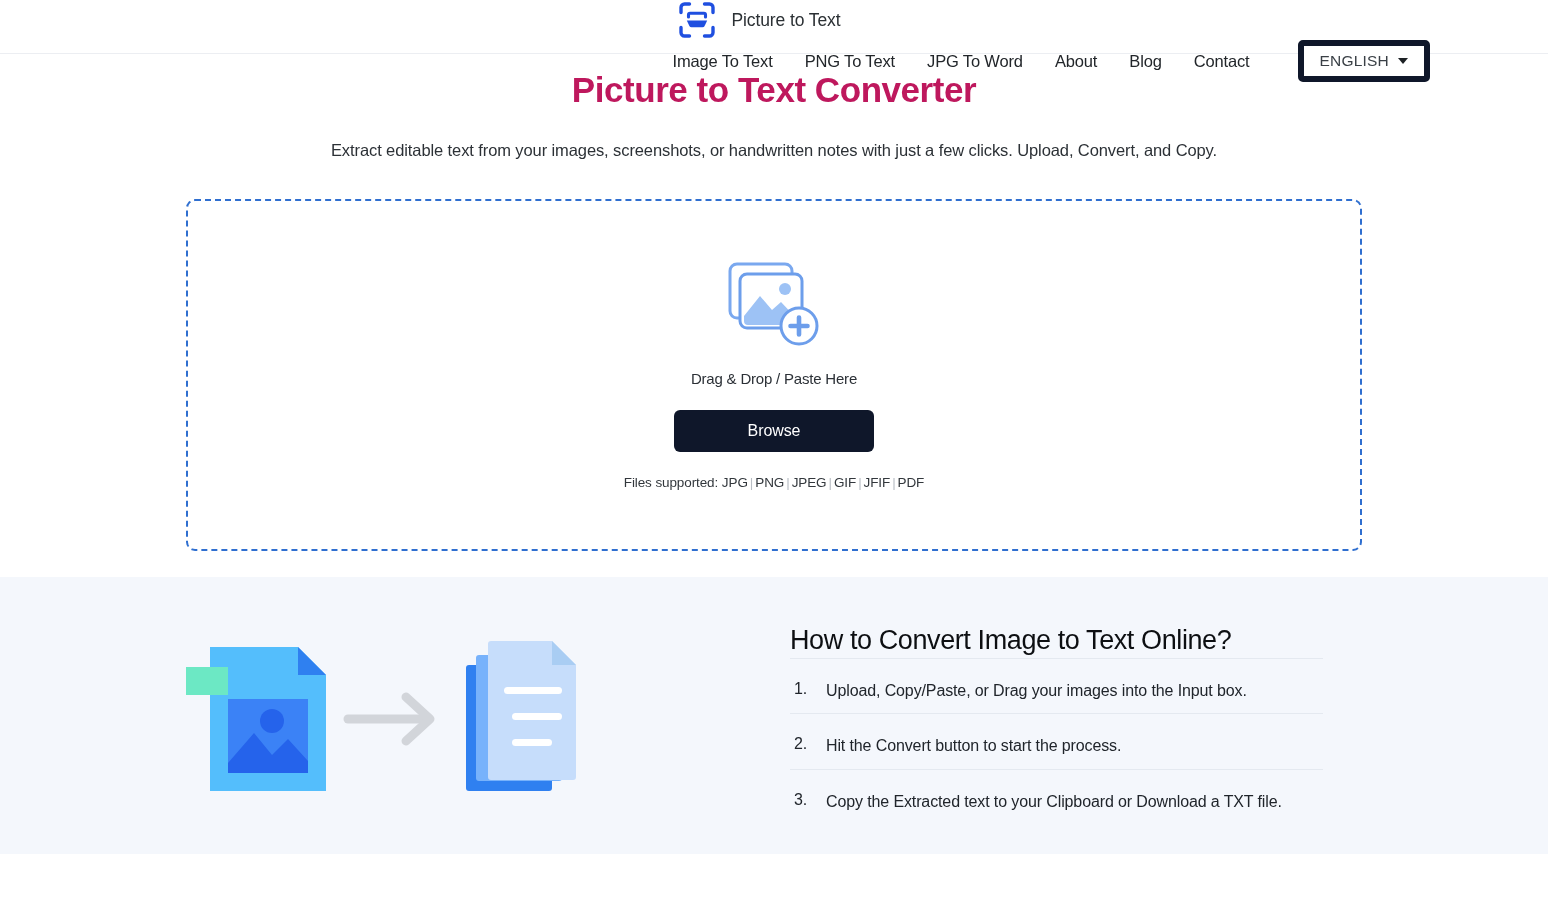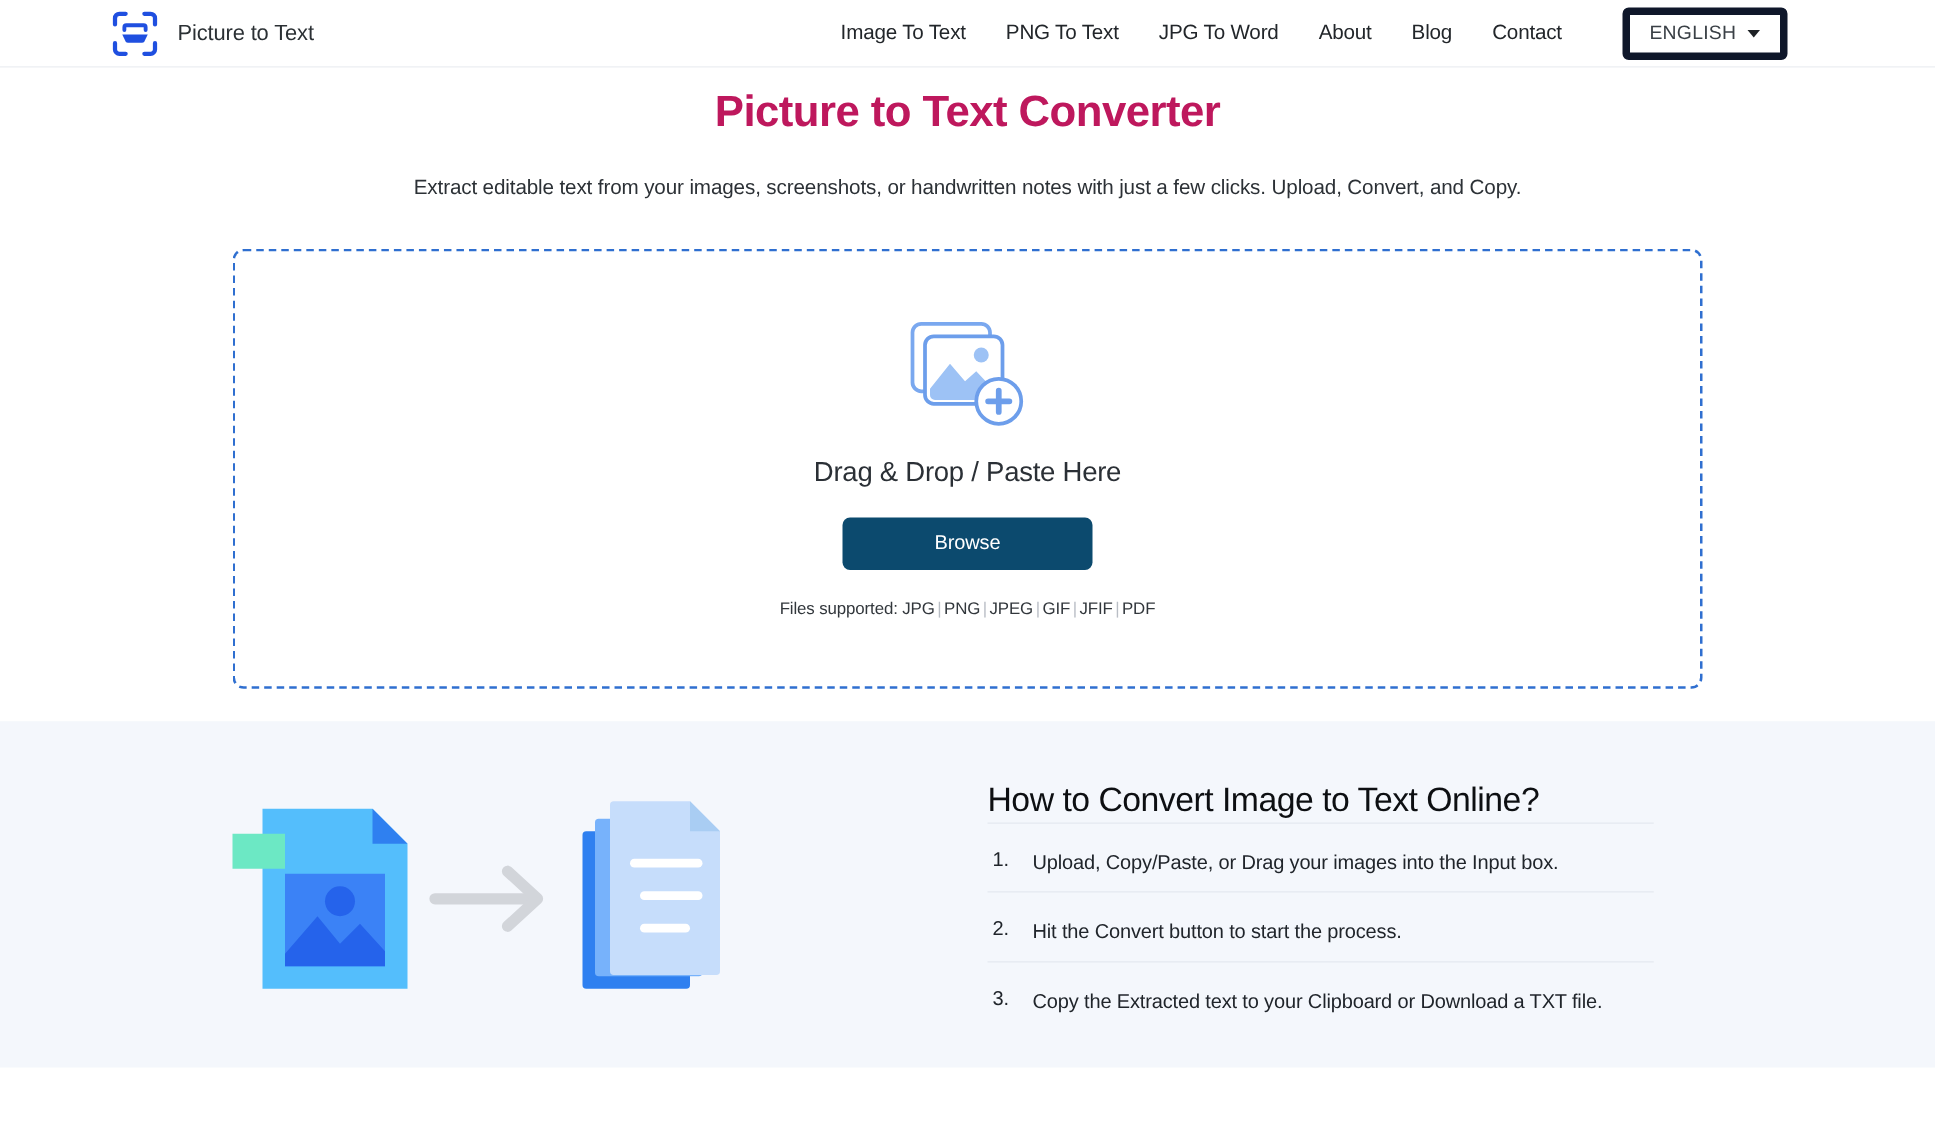--- a/index.html
+++ b/index.html
@@ -14,20 +14,21 @@
 
   
   .header {
     height: 54px;
     background: #ffffff;
     border-bottom: 1px solid #eceef2;
     display: flex;
     align-items: center;
     padding: 0 118px 0 88px;
     position: relative;
+    flex-direction: column;
   }
   .brand {
     display: flex;
     align-items: center;
     gap: 14px;
     cursor: pointer;
   }
   .brand-logo { width: 40px; height: 40px; display: block; }
   .brand-name {
     font-size: 17.5px;
@@ -100,29 +101,29 @@
     border-radius: 9px;
     display: flex;
     flex-direction: column;
     align-items: center;
     justify-content: center;
     background: #fff;
     cursor: pointer;
   }
   .upload-icon { width: 96px; height: 88px; display: block; margin-bottom: 22px; }
   .drop-text {
-    font-size: 22px;
+    font-size: 15px;
     color: #2b3036;
     letter-spacing: -0.2px;
     margin-bottom: 23px;
   }
   .browse-btn {
     width: 200px;
     height: 42px;
-    background: #0c4a6e;
+    background: #0f172a;
     color: #ffffff;
     border: none;
     border-radius: 6px;
     font-size: 16px;
     font-family: "Liberation Sans", sans-serif;
     cursor: pointer;
     letter-spacing: -0.1px;
   }
   .files-supported {
     margin-top: 23px;

